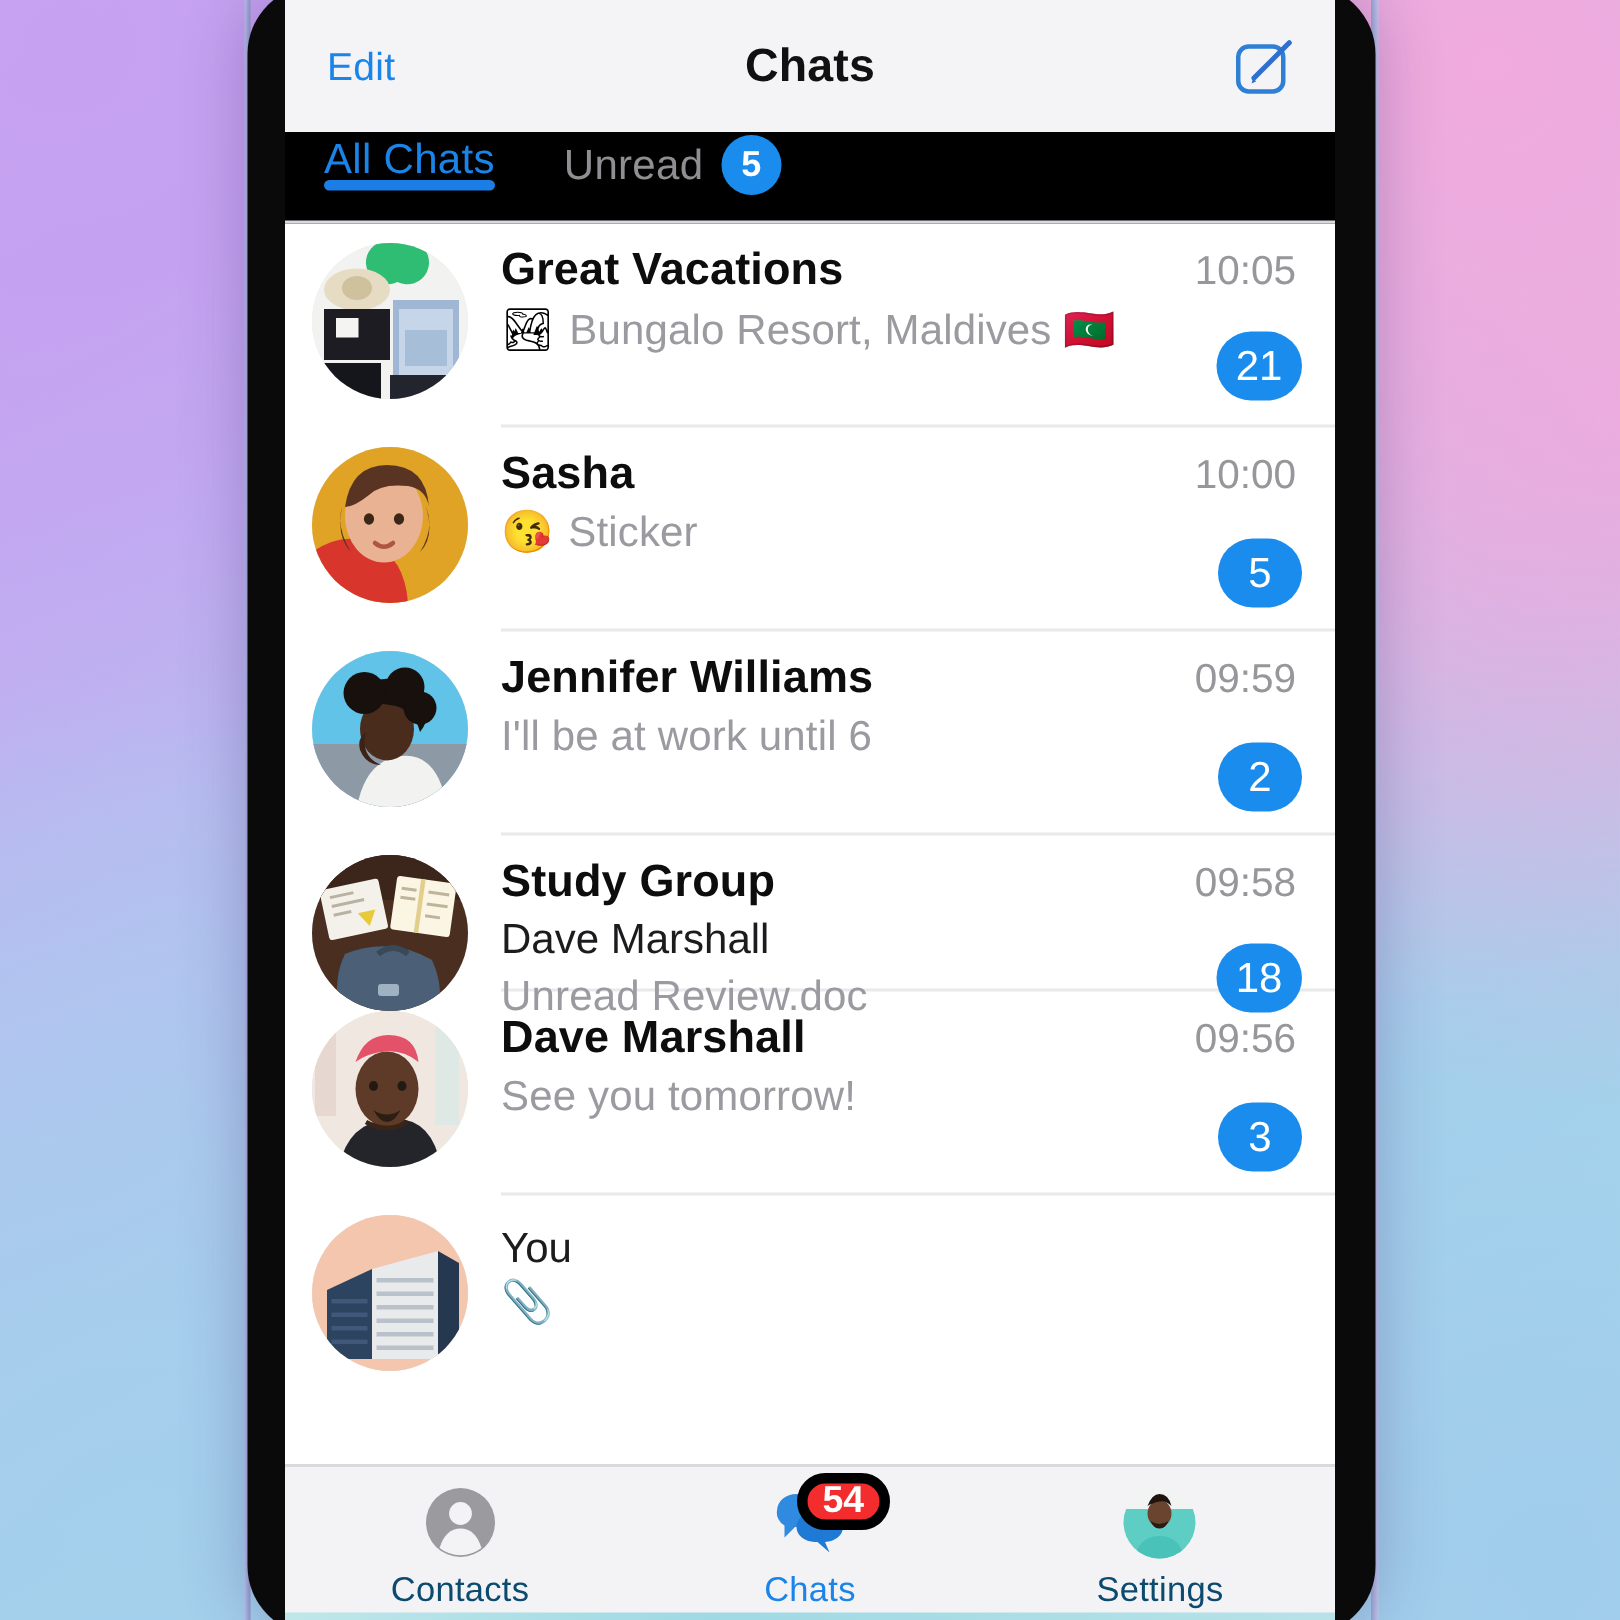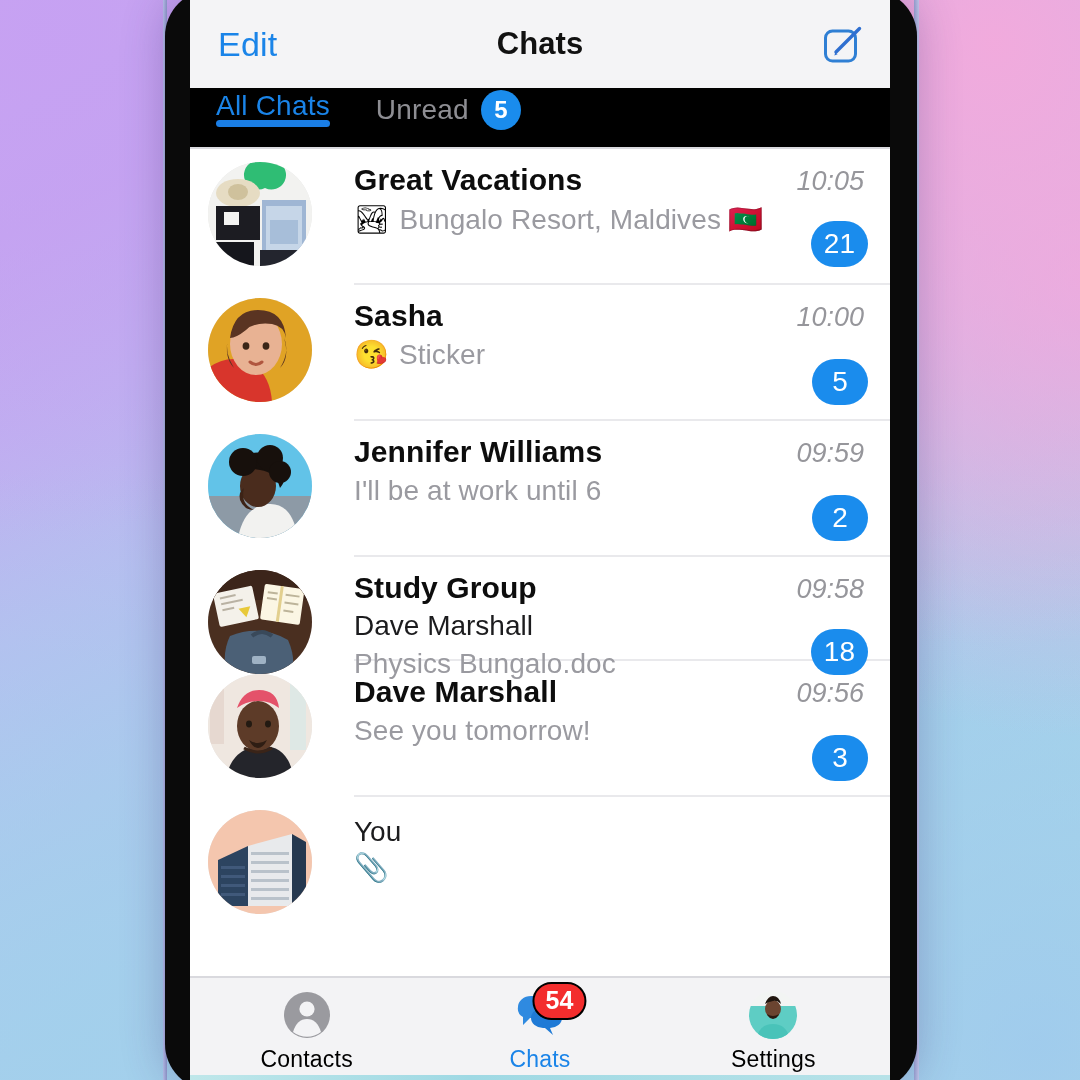--- a/index.html
+++ b/index.html
@@ -49,21 +49,21 @@
     overflow:hidden;
   }
 
   
   .nav-bar {
     height:88px; background:#f4f4f6;
     display:flex; align-items:center; justify-content:space-between;
     padding:0 26px 0 28px;
     position:relative;
   }
-  .nav-edit { color:#1a84e8; font-size:34px; letter-spacing:.2px; }
+  .nav-edit { color:#1a84e8; font-size:26px; letter-spacing:.2px; }
   .nav-title { position:absolute; left:0; right:0; text-align:center; font-size:31px; font-weight:700; color:#111; letter-spacing:.1px; }
   .compose-icon { position:relative; z-index:2; width:42px; height:42px; }
 
   .tabs {
     height:61px; background:#000000;
     display:flex; align-items:flex-start; padding-left:26px; gap:46px;
     position:relative;
   }
   .tab { display:flex; align-items:center; gap:12px; padding-top:2px; position:relative; }
   .tab-label { font-size:28px; color:#8e8e93; letter-spacing:.2px; }
@@ -72,32 +72,32 @@
   .tab-count {
     min-width:40px; height:40px; padding:0 8px;
     background:#1a8ced; color:#fff; border-radius:20px;
     display:flex; align-items:center; justify-content:center;
     font-size:24px; font-weight:600;
   }
   .tabs-divider { position:absolute; left:0; right:0; bottom:0; height:2px; background:#dadade; }
 
   
   .chat-list { background:#fff; }
-  .chat-row { display:flex; padding:0 0 0 18px; position:relative; height:136px;gap:20px; }
+  .chat-row { display:flex; padding:0 0 0 18px; position:relative; height:136px; }
   .chat-row.tall { height:104px; }
   .avatar {
     width:104px; height:104px; border-radius:50%;
     flex:0 0 104px; margin-top:13px; overflow:hidden; position:relative;
     background:#e6e6e6;
   }
   .row-body { flex:1; margin-left:22px; padding-top:14px; position:relative; border-bottom:2px solid #e9e9ec; }
   .chat-row:last-child .row-body { border-bottom:none; }
   .row-top { display:flex; align-items:baseline; justify-content:space-between; padding-right:26px; }
   .chat-title { font-size:30px; font-weight:700; color:#0d0d0d; letter-spacing:.1px; }
-  .meta { display:flex; align-items:center; gap:10px; flex:0 0 auto; padding-left:14px;font-style:italic; }
+  .meta { display:flex; align-items:center; gap:10px; flex:0 0 auto; padding-left:14px; }
   .chat-time { font-size:27px; color:#96969b; white-space:nowrap; }
   .snippet-row { display:flex; align-items:center; gap:10px; margin-top:6px; padding-right:26px; }
   .snip-emoji { font-size:28px; line-height:1; }
   .snippet { font-size:28px; color:#9a9aa0; letter-spacing:.1px; white-space:nowrap; overflow:hidden; }
   .sender { font-size:28px; color:#1c1c1e; margin-top:5px; }
   .badge {
     position:absolute; right:22px; top:72px;
     min-width:56px; height:46px; padding:0 13px;
     background:#1a8ced; color:#fff; border-radius:23px;
     display:flex; align-items:center; justify-content:center;
@@ -108,29 +108,29 @@
   
   .ph { position:absolute; inset:0; }
 
   
   .tab-bar {
     position:absolute; left:0; bottom:0; width:700px; height:104px;
     background:#f3f3f5; border-top:2px solid #d9d9de;
     display:flex;
   }
   .tbar-item { flex:1; display:flex; flex-direction:column; align-items:center; justify-content:center; gap:6px; position:relative; padding-top:4px; }
-  .tbar-label { font-size:23px; color:#000000; letter-spacing:.2px; }
+  .tbar-label { font-size:23px; color:#0c4a6e; letter-spacing:.2px; }
   .tbar-item.active .tbar-label { color:#1a84e8; }
   .tbar-icon { width:50px; height:50px; position:relative; }
   .tbar-badge {
     position:absolute; left:50%; top:-8px; transform:translateX(-14%);
     min-width:54px; height:38px; padding:0 10px;
     background:#f32d2d; color:#fff; border-radius:19px;
     display:flex; align-items:center; justify-content:center;
-    font-size:25px; font-weight:600; border:2px solid #000000; z-index:3;
+    font-size:25px; font-weight:600; border:7px solid #000000; z-index:3;
   }
   .bottom-sheen { position:absolute; left:0; bottom:0; width:700px; height:5px; background:linear-gradient(90deg,#bfe7ea,#9fd9e4 40%,#b7e2e8); }
 </style>
 </head>
 <body>
 
 <div class="bg-tint"></div>
 <div class="phone-edge-l"></div>
 <div class="phone-edge-r"></div>
 <div class="phone-frame"></div>
@@ -273,21 +273,21 @@
       </div>
       <div class="row-body">
         <div class="row-top">
           <div class="chat-title">Study Group</div>
           <div class="meta">
             <span class="chat-time">09:58</span>
           </div>
         </div>
         <div class="sender">Dave Marshall</div>
         <div class="snippet-row">
-          <span class="snippet">Physics Bungalo.doc</span>
+          <span class="snippet">Unread Review.doc</span>
         </div>
         <div class="badge">18</div>
       </div>
     </div>
 
     <div class="chat-row">
       <div class="avatar">
         <svg class="ph" viewBox="0 0 104 104" preserveAspectRatio="xMidYMid slice">
           <rect width="104" height="104" fill="#efe7e0"></rect>
           <rect x="2" y="10" width="14" height="60" fill="#e3d4cc" opacity=".8"></rect>

